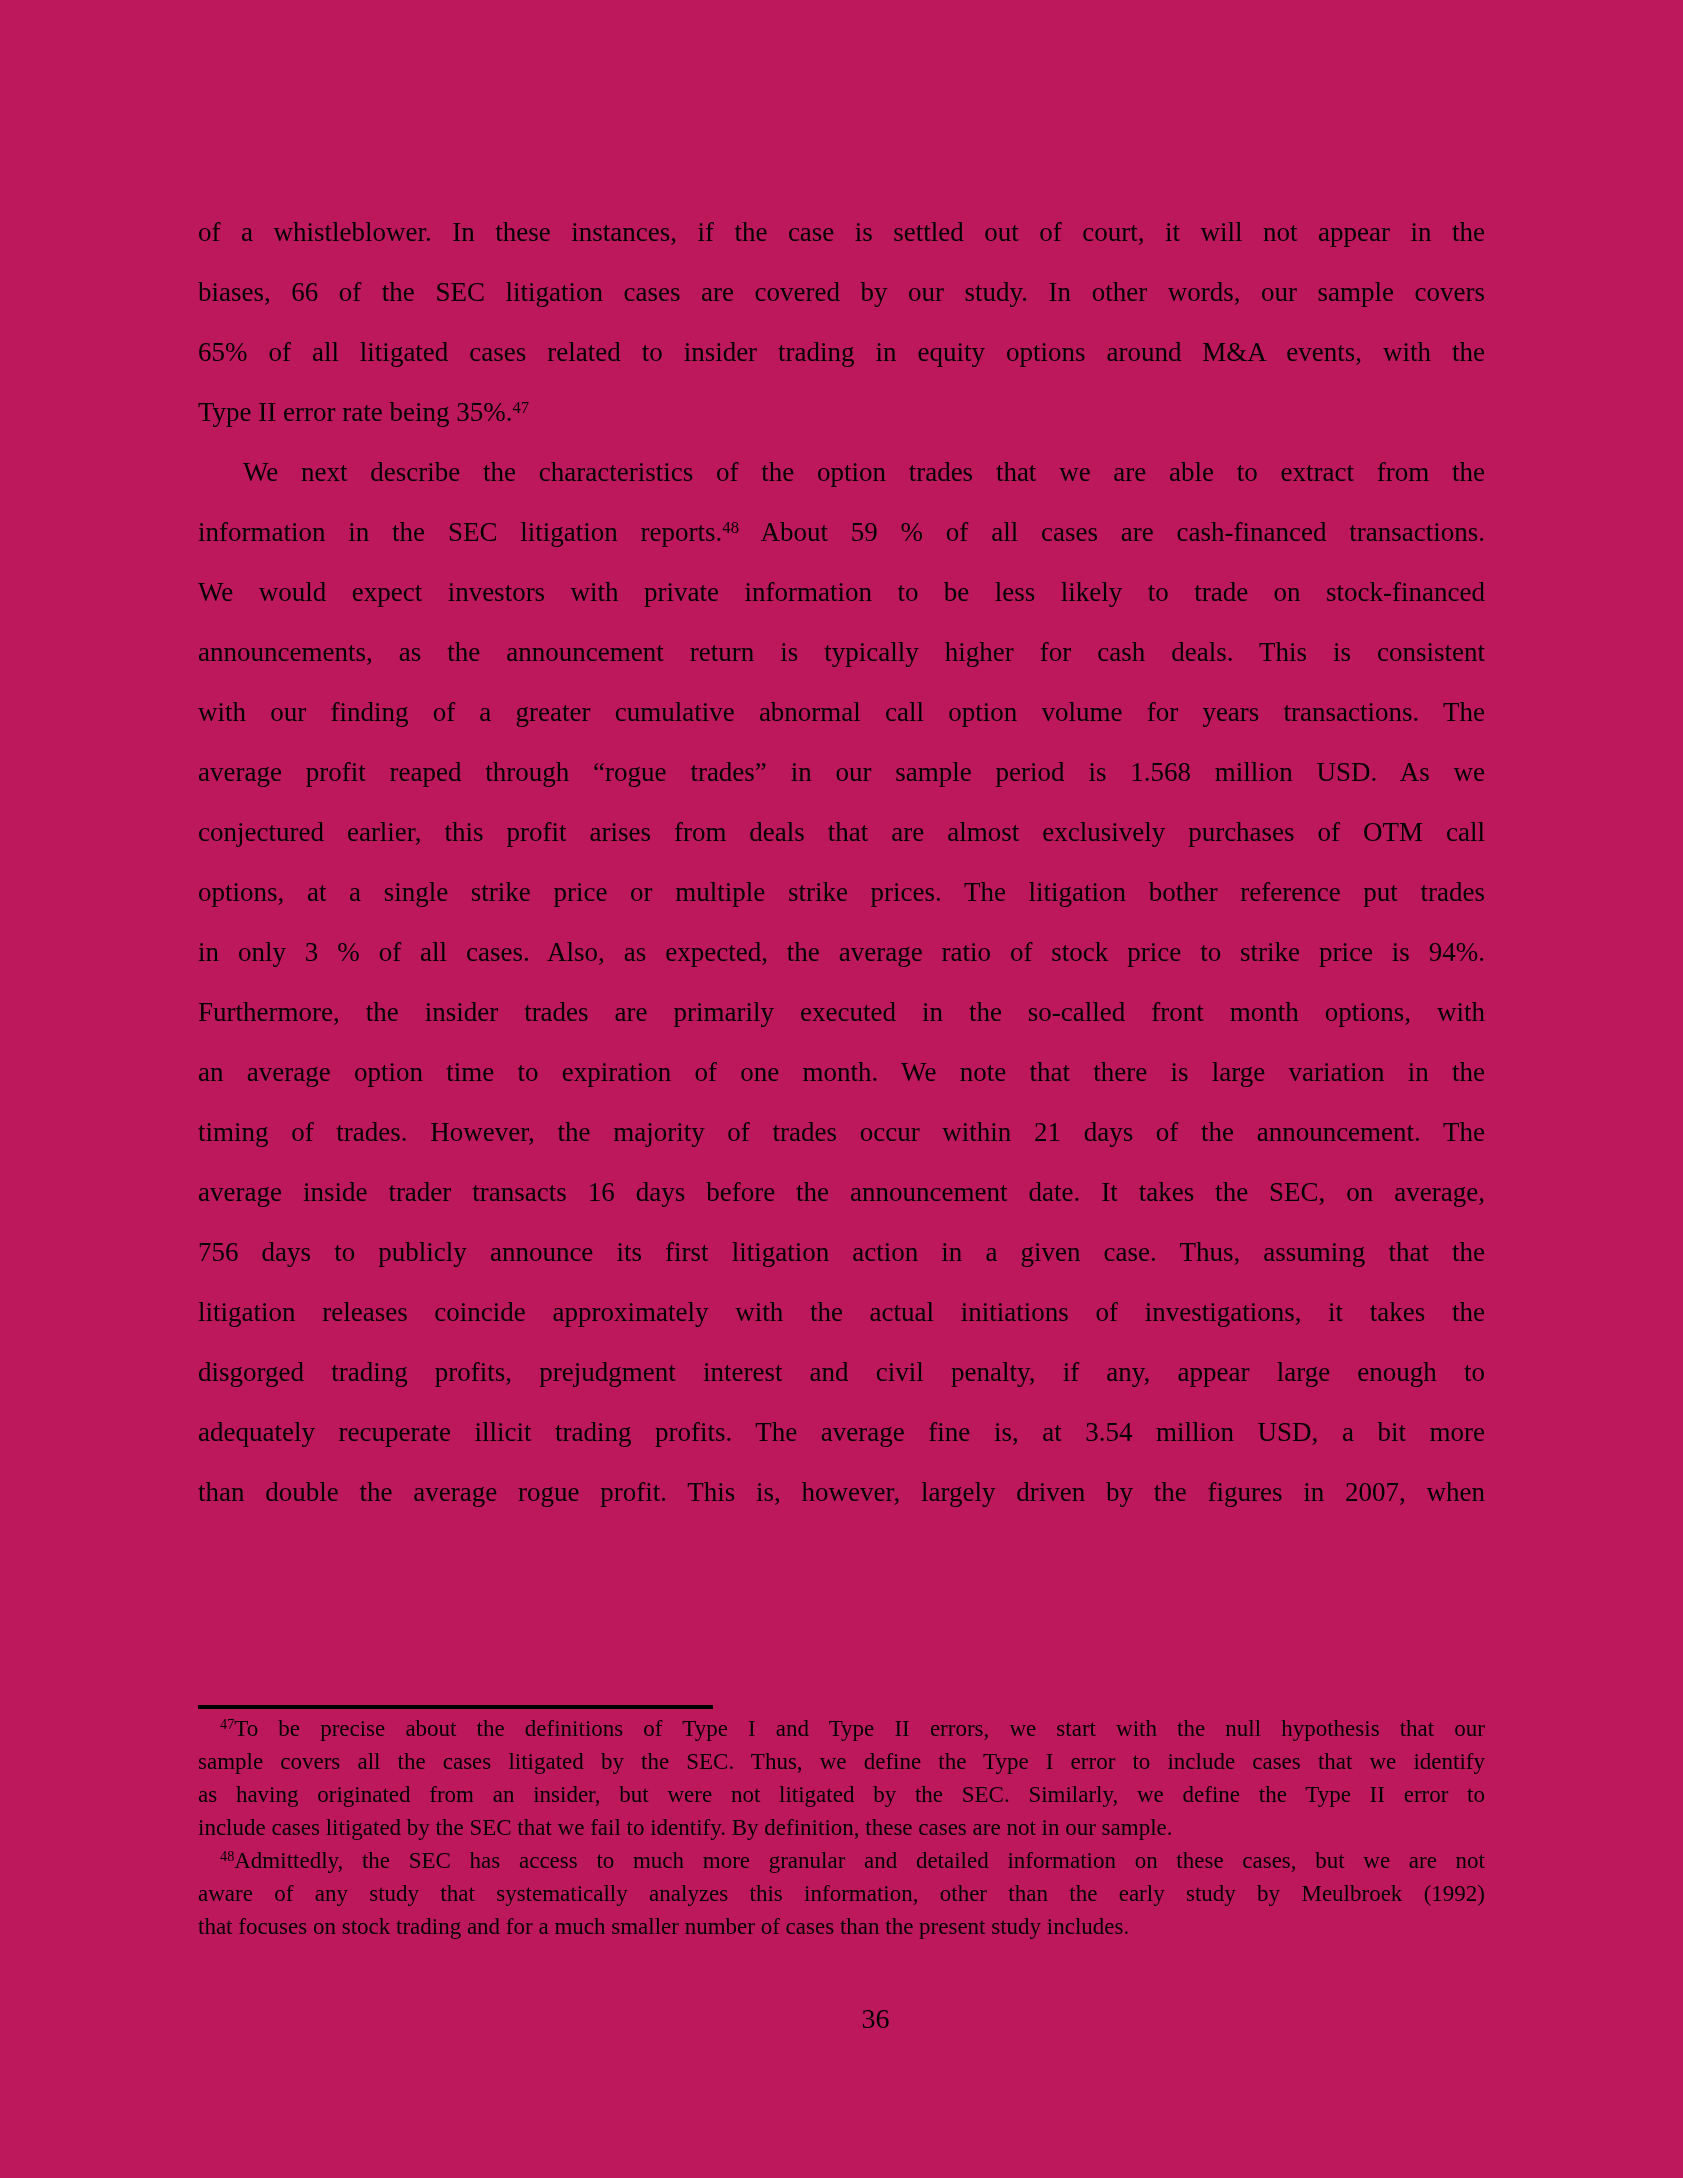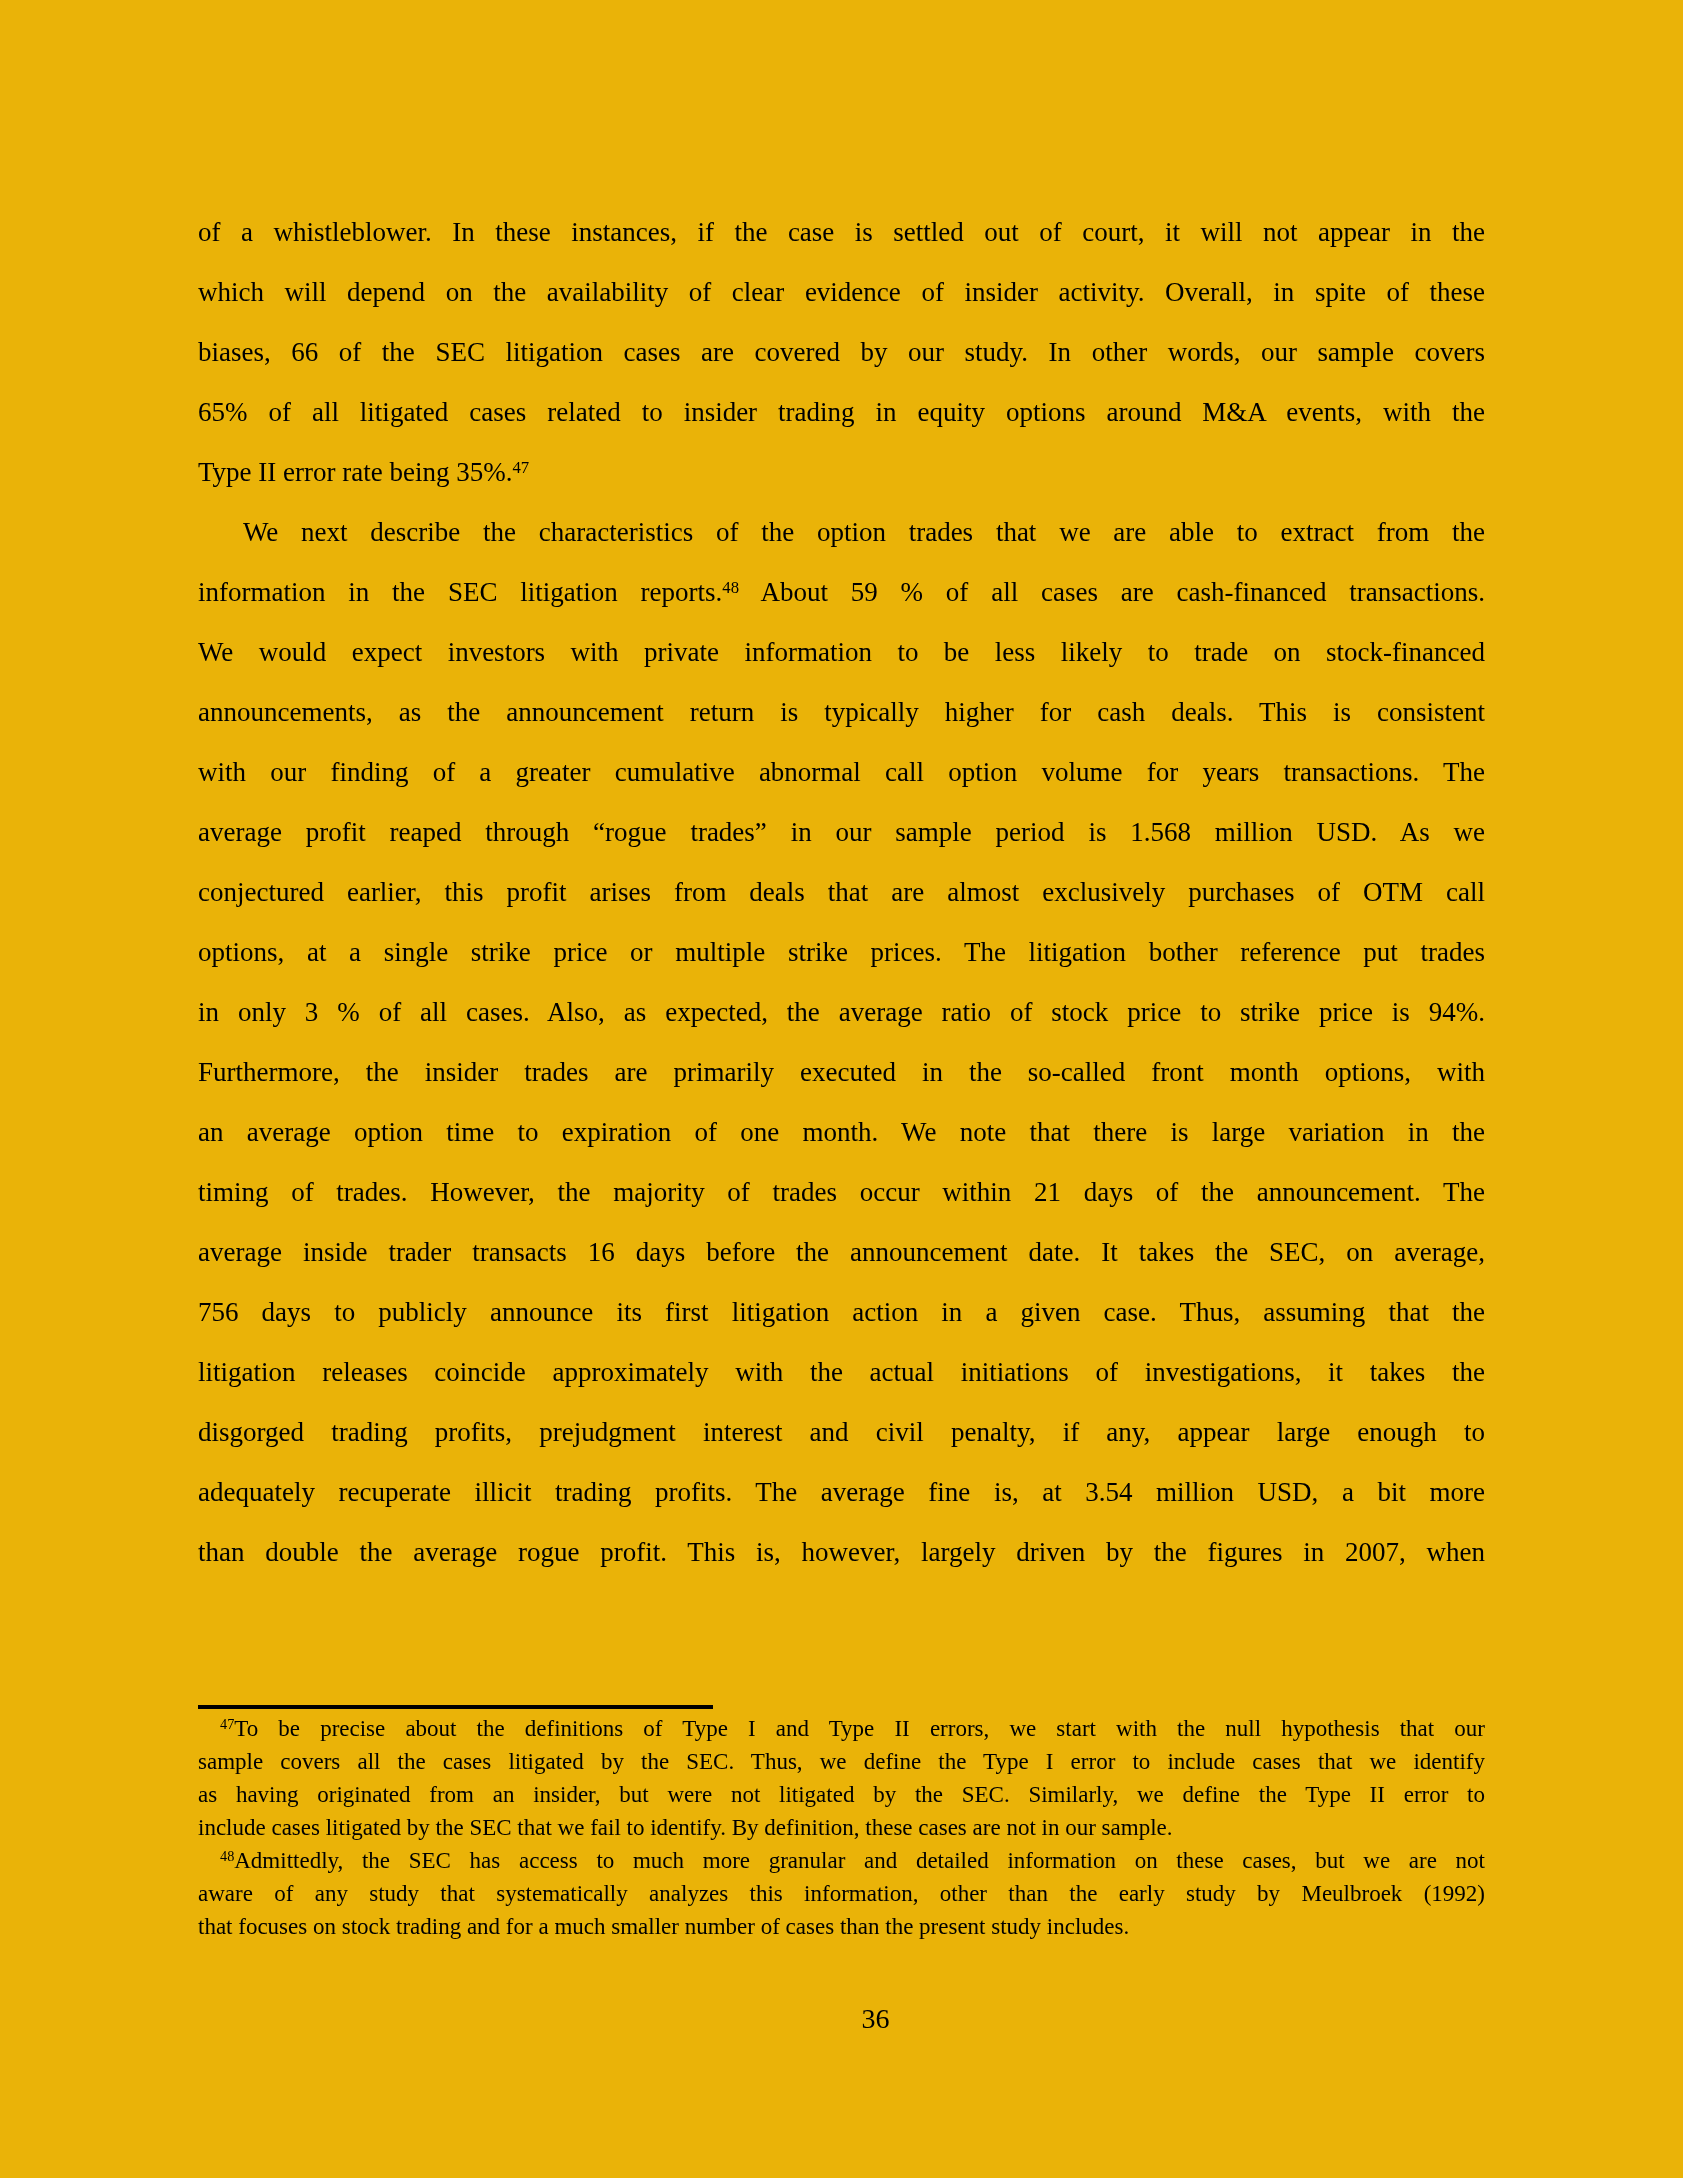--- a/index.html
+++ b/index.html
@@ -4,21 +4,21 @@
 <style>
   html, body {
     margin: 0;
     padding: 0;
     background: #ffffff;
   }
   .page {
     position: relative;
     width: 1683px;
     height: 2178px;
-    background: #eab308;
+    background: #be185d;
     color: #000000;
     font-family: "Liberation Serif", "DejaVu Serif", serif;
     overflow: hidden;
   }
   #body-text {
     position: absolute;
     left: 198px;
     top: 202px;
     width: 1287px;
     font-size: 27px;
@@ -86,21 +86,20 @@
     padding-left: 34px;
   }
 </style>
 </head>
 <body>
 
 <div class="page">
   <div id="body-text">
       <div>
         <div class="bline j"><span class="lt">of a whistleblower. In these instances, if the case is settled out of court, it will not appear in the</span> </div>
-        <div class="bline j"><span class="lt">which will depend on the availability of clear evidence of insider activity. Overall, in spite of these</span> </div>
         <div class="bline j"><span class="lt">biases, 66 of the SEC litigation cases are covered by our study. In other words, our sample covers</span> </div>
         <div class="bline j"><span class="lt">65% of all litigated cases related to insider trading in equity options around M&amp;A events, with the</span> </div>
         <div class="bline"><span class="lt">Type II error rate being 35%.<sup class="fnref">47</sup></span></div>
       </div>
       <div>
         <div class="bline j indent"><span class="lt">We next describe the characteristics of the option trades that we are able to extract from the</span> </div>
         <div class="bline j"><span class="lt">information in the SEC litigation reports.<sup class="fnref">48</sup> About 59 % of all cases are cash-financed transactions.</span> </div>
         <div class="bline j"><span class="lt">We would expect investors with private information to be less likely to trade on stock-financed</span> </div>
         <div class="bline j"><span class="lt">announcements, as the announcement return is typically higher for cash deals. This is consistent</span> </div>
         <div class="bline j"><span class="lt">with our finding of a greater cumulative abnormal call option volume for years transactions. The</span> </div>

